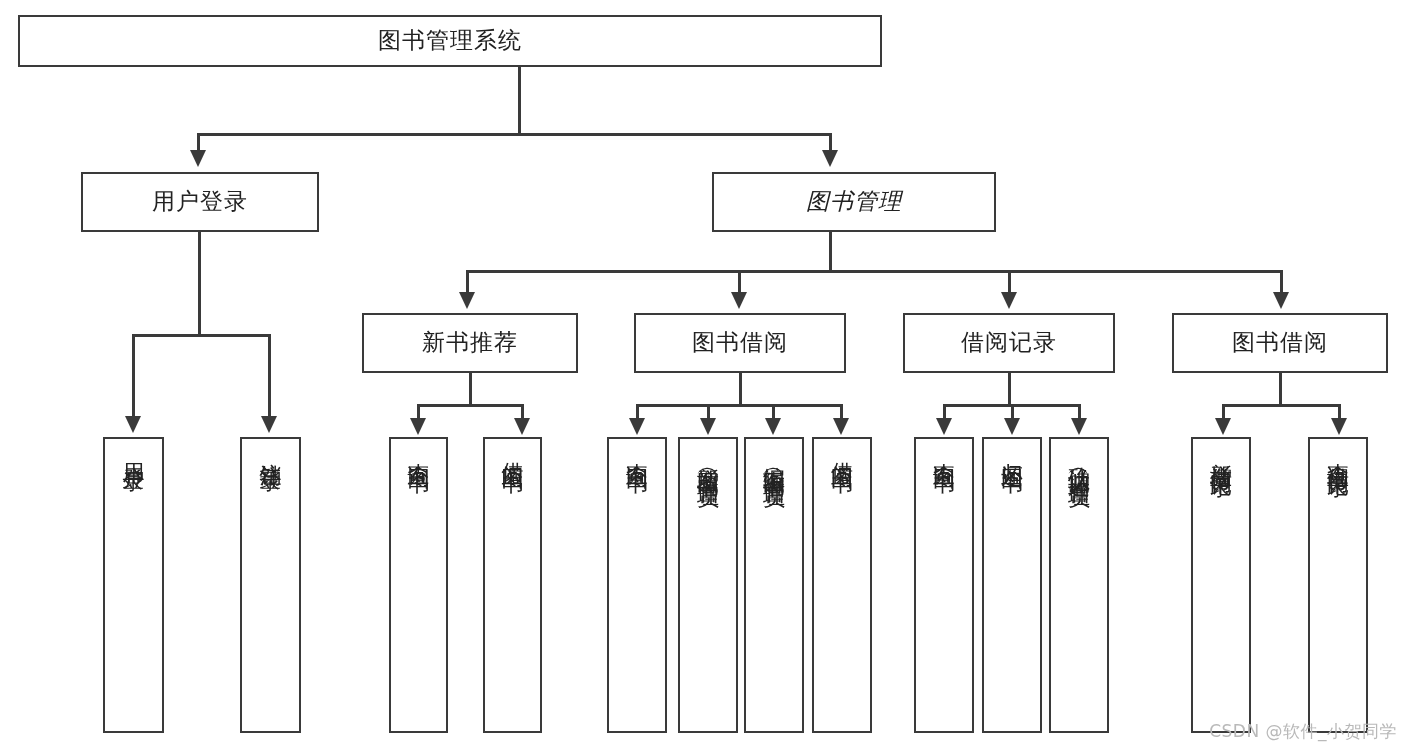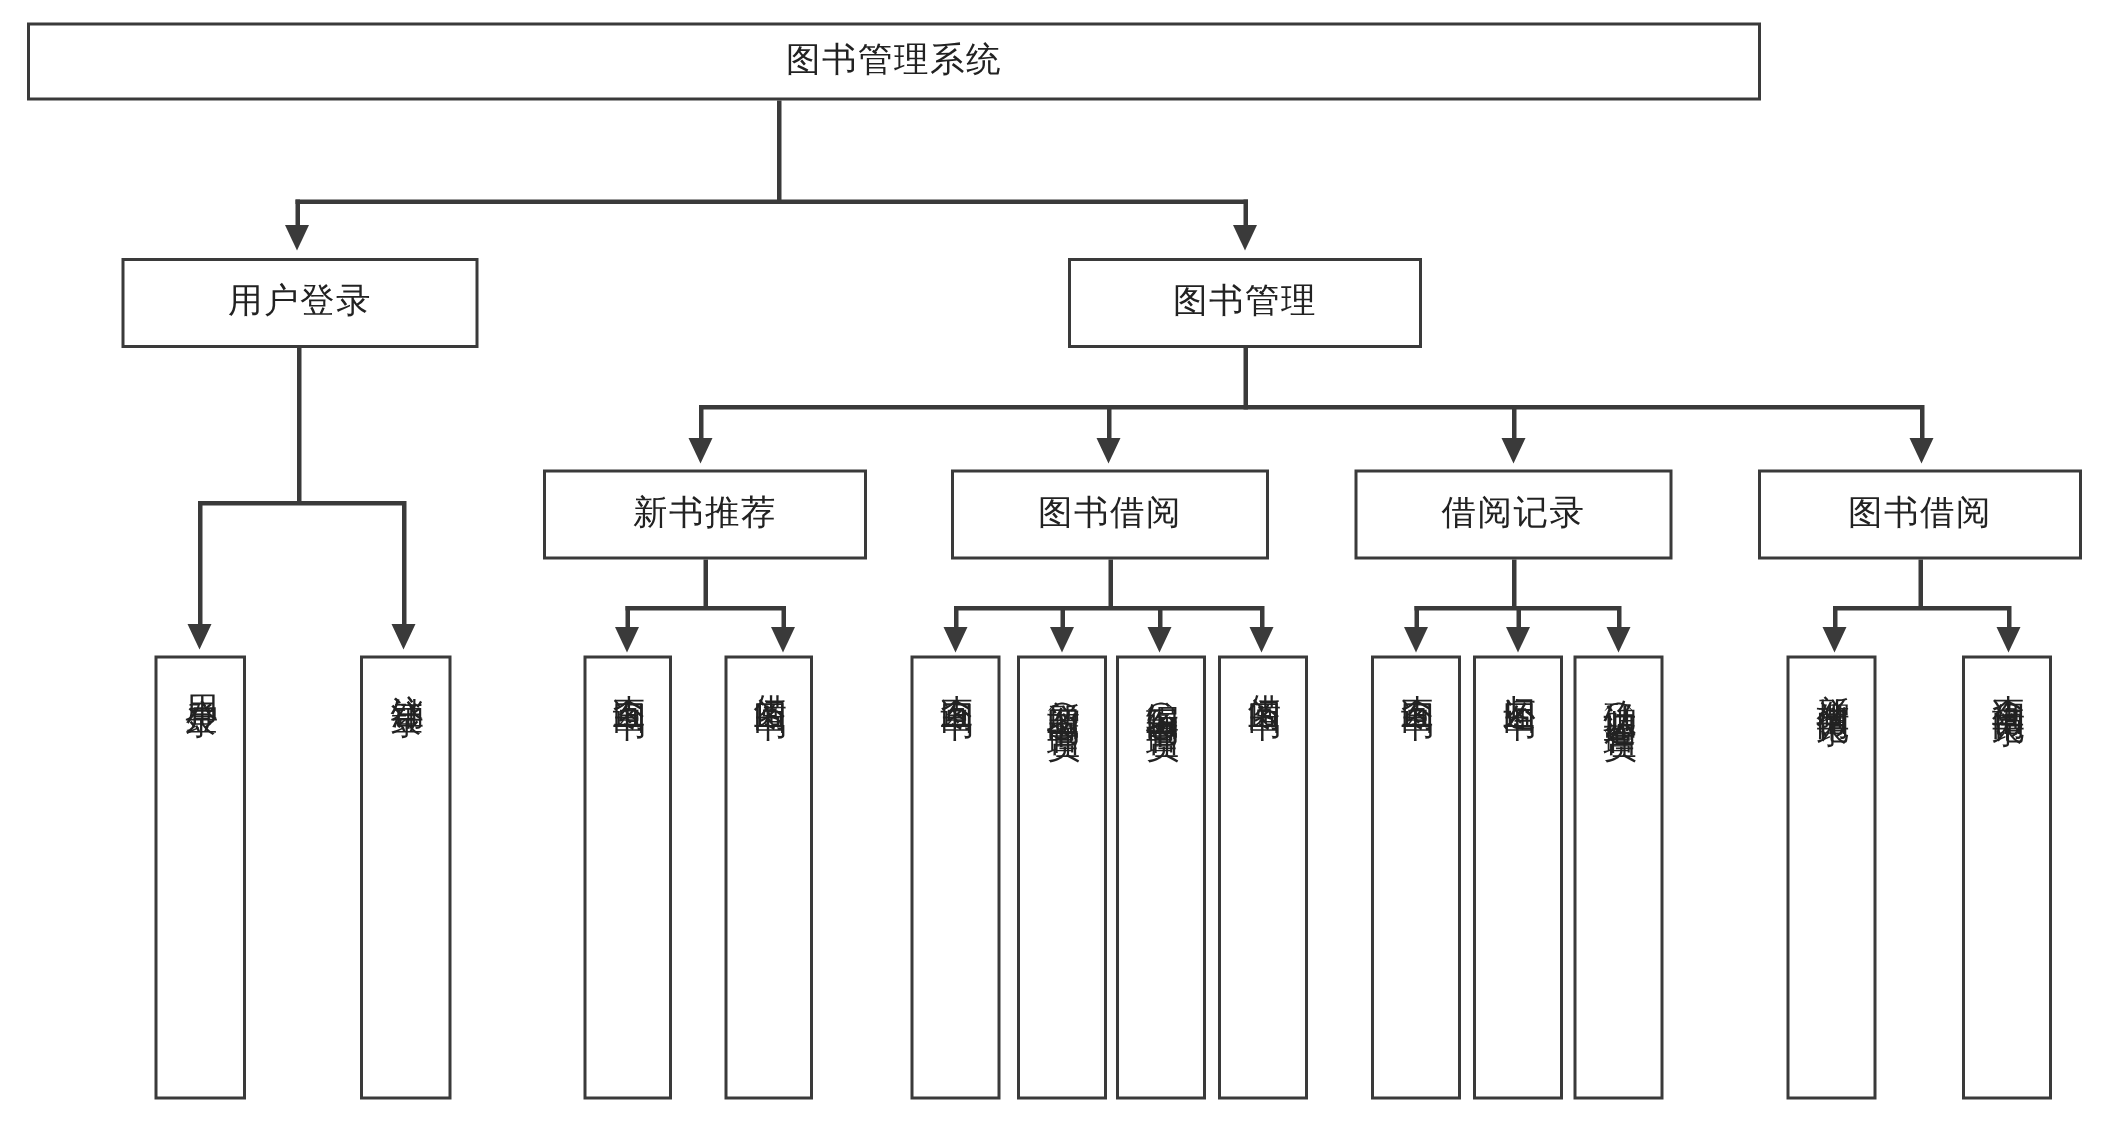--- a/index.html
+++ b/index.html
@@ -67,32 +67,32 @@
     color: #b9b9b9;
     letter-spacing: 0.5px;
     white-space: nowrap;
   }
 </style>
 </head>
 <body>
 
 <div id="canvas">
 
-  <div class="node horiz" style="left:18px; top:15px; width:1156px; height:52px;">图书管理系统</div>
+  <div class="node horiz" style="left:18px; top:15px; width:864px; height:52px;">图书管理系统</div>
 
   <div class="line vline" style="left:518px; top:67px; width:2.5px; height:68px;"></div>
 
   <div class="line hline" style="left:197px; top:133px; width:635px; height:2.5px;"></div>
   <div class="line vline" style="left:197px; top:133px; width:2.5px; height:20px;"></div>
   <div class="arrow" style="left:190px; top:150px;"></div>
   <div class="line vline" style="left:829px; top:133px; width:2.5px; height:20px;"></div>
   <div class="arrow" style="left:822px; top:150px;"></div>
 
   <div class="node horiz" style="left:81px; top:172px; width:238px; height:60px;">用户登录</div>
-  <div class="node horiz" style="left:712px; top:172px; width:236px; height:60px;">图书管理</div>
+  <div class="node horiz" style="left:712px; top:172px; width:284px; height:60px;font-style:italic;">图书管理</div>
 
   <div class="line vline" style="left:198px; top:232px; width:2.5px; height:104px;"></div>
   <div class="line hline" style="left:132px; top:334px; width:138px; height:2.5px;"></div>
   <div class="line vline" style="left:132px; top:334px; width:2.5px; height:84px;"></div>
   <div class="arrow" style="left:125px; top:416px;"></div>
   <div class="line vline" style="left:268px; top:334px; width:2.5px; height:84px;"></div>
   <div class="arrow" style="left:261px; top:416px;"></div>
 
   <div class="line vline" style="left:829px; top:232px; width:2.5px; height:41px;"></div>
   <div class="line hline" style="left:466px; top:270px; width:816px; height:2.5px;"></div>
@@ -159,14 +159,15 @@
   <div class="node vert tall" style="left:744px; top:437px; width:60px; height:296px;">编辑图书（管理员）</div>
   <div class="node vert" style="left:812px; top:437px; width:60px; height:296px;">借阅图书</div>
 
   <div class="node vert" style="left:914px; top:437px; width:60px; height:296px;">查询图书</div>
   <div class="node vert" style="left:982px; top:437px; width:60px; height:296px;">归还图书</div>
   <div class="node vert tall" style="left:1049px; top:437px; width:60px; height:296px;">确认归还（管理员）</div>
 
   <div class="node vert" style="left:1191px; top:437px; width:60px; height:296px;">新增借阅记录</div>
   <div class="node vert" style="left:1308px; top:437px; width:60px; height:296px;">查询借阅记录</div>
 
+  <div id="watermark">CSDN @软件_小贺同学</div>
 
 </div>
 
 </body></html>

